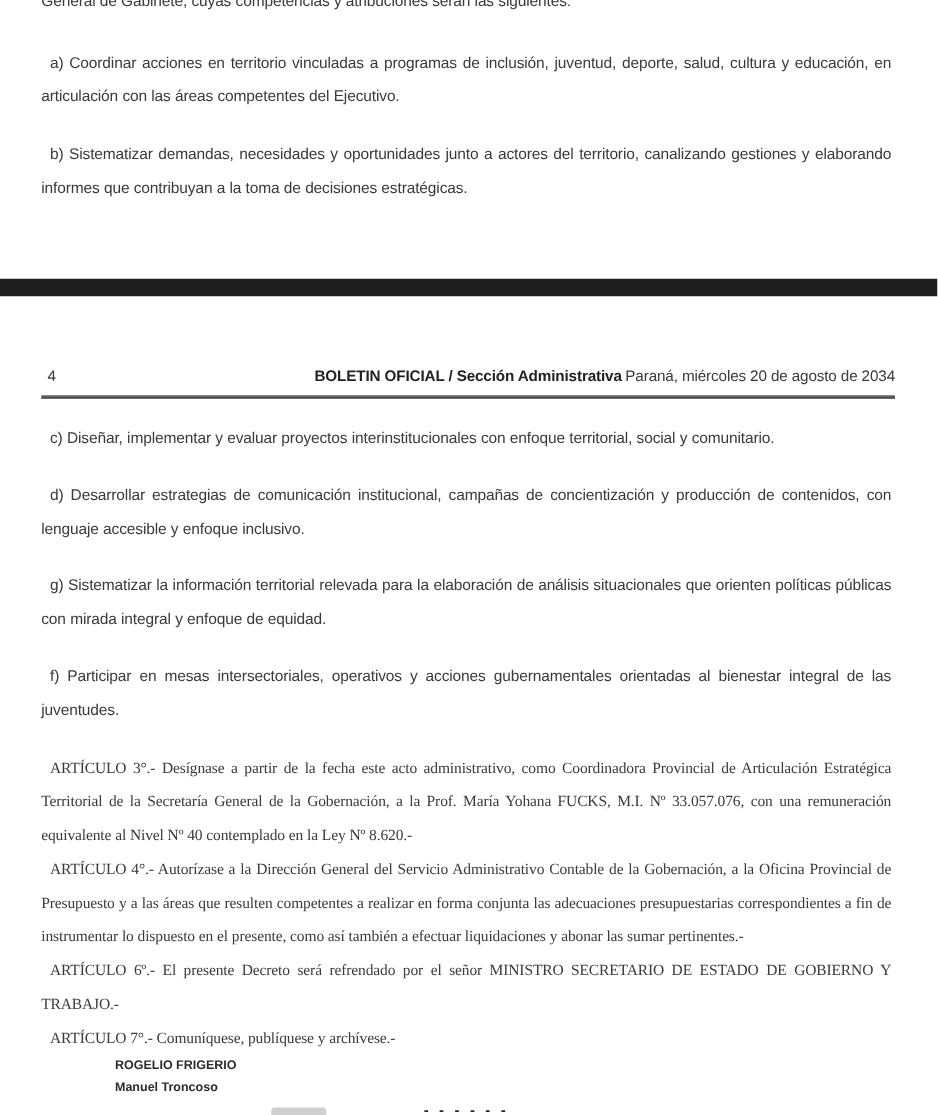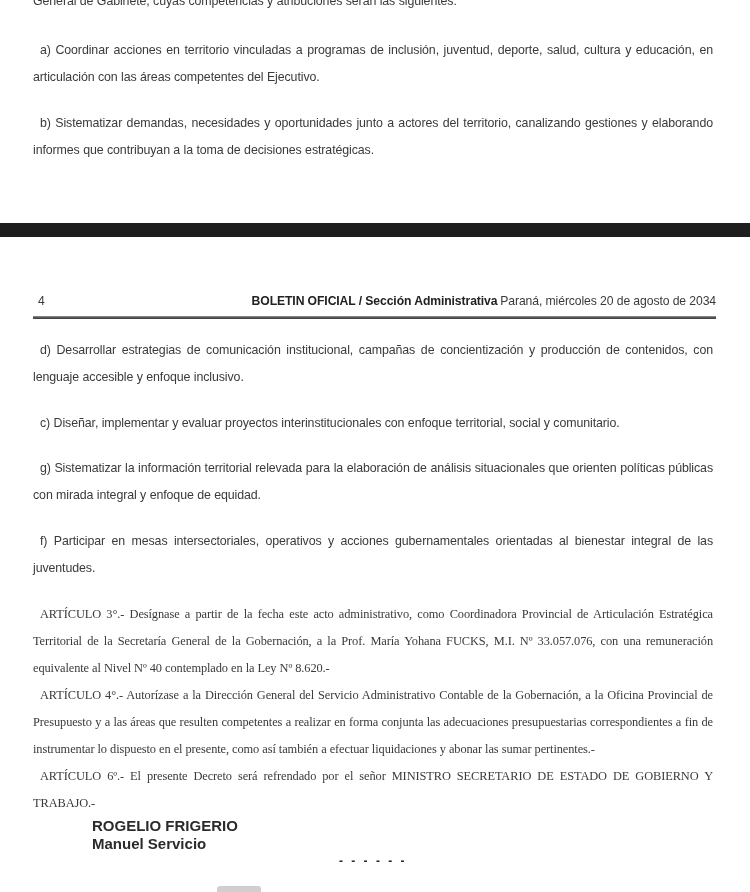--- a/index.html
+++ b/index.html
@@ -66,21 +66,21 @@
     top: 316px; left: 33px; right: 34px;
     height: 3px;
     background: linear-gradient(180deg, #9a9a9a 0%, #4a4a4a 60%, #3f3f3f 100%);
   }
   
   .body2 {
     position: absolute;
     top: 337px; left: 33px; right: 37px;
   }
   .sig {
-    font-size: 15px;
+    font-size: 10px;
     line-height: 18.7px;
     font-weight: bold;
     color: #2b2b2b;
     margin: 0 0 0 59px;
     text-indent: 0;
   }
   .dashes {
     margin-top: -2px;
     text-align: center;
     font-size: 12px;
@@ -112,27 +112,28 @@
   <div class="separator"></div>
 
   <header class="page-header">
     <span class="pagenum">4</span>
     <span class="ptitle">BOLETIN OFICIAL / Sección Administrativa</span>
     <span class="pdate">Paraná, miércoles 20 de agosto de 2034</span>
   </header>
   <div class="header-rule"></div>
 
   <section class="body2">
+    <p class="para">c) Diseñar, implementar y evaluar proyectos interinstitucionales con enfoque territorial, social y comunitario.</p>
     <p class="para">d) Desarrollar estrategias de comunicación institucional, campañas de concientización y producción de contenidos, con lenguaje accesible y enfoque inclusivo.</p>
-    <p class="para">c) Diseñar, implementar y evaluar proyectos interinstitucionales con enfoque territorial, social y comunitario.</p>
     <p class="para">g) Sistematizar la información territorial relevada para la elaboración de análisis situacionales que orienten políticas públicas con mirada integral y enfoque de equidad.</p>
     <p class="para">f) Participar en mesas intersectoriales, operativos y acciones gubernamentales orientadas al bienestar integral de las juventudes.</p>
     <p class="para article">ARTÍCULO 3°.- Desígnase a partir de la fecha este acto administrativo, como Coordinadora Provincial de Articulación Estratégica Territorial de la Secretaría General de la Gobernación, a la Prof. María Yohana FUCKS, M.I. Nº 33.057.076, con una remuneración equivalente al Nivel Nº 40 contemplado en la Ley Nº 8.620.-</p>
     <p class="para article">ARTÍCULO 4°.- Autorízase a la Dirección General del Servicio Administrativo Contable de la Gobernación, a la Oficina Provincial de Presupuesto y a las áreas que resulten competentes a realizar en forma conjunta las adecuaciones presupuestarias correspondientes a fin de instrumentar lo dispuesto en el presente, como así también a efectuar liquidaciones y abonar las sumar pertinentes.-</p>
     <p class="para article">ARTÍCULO 6º.- El presente Decreto será refrendado por el señor MINISTRO SECRETARIO DE ESTADO DE GOBIERNO Y TRABAJO.-</p>
+    <p class="para article">ARTÍCULO 7°.- Comuníquese, publíquese y archívese.-</p>
     <p class="sig">ROGELIO FRIGERIO</p>
-    <p class="sig">Manuel Servicio</p>
+    <p class="sig">Manuel Troncoso</p>
     <div class="dashes">- - - - - -</div>
   </section>
 
   <div class="bottom-fragment"></div>
 
 </div>
 
 </body></html>

